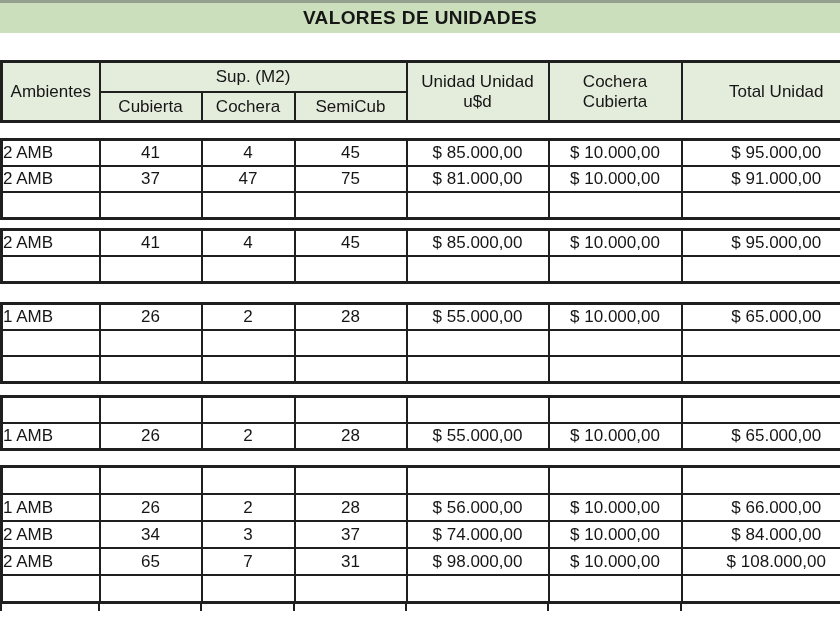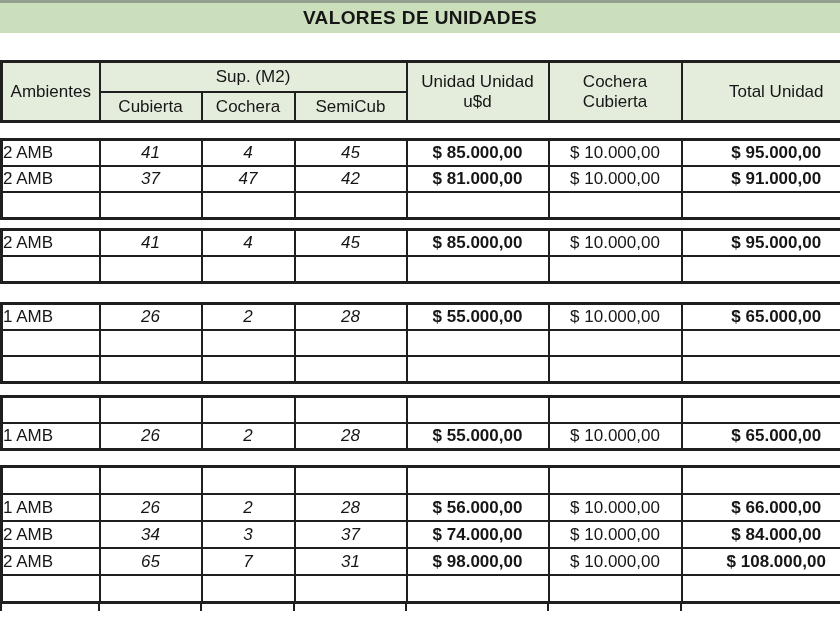--- a/index.html
+++ b/index.html
@@ -39,23 +39,23 @@
   }
   #header-table tr.r1 th{height:28px;}
   #header-table tr.r2 th{height:27px;}
   .two-line{line-height:20px;}
   
   table.sec td{height:24px;vertical-align:middle;}
   #sec0{top:138px;} #sec1{top:228px;} #sec2{top:302px;}
   #sec3{top:395px;} #sec4{top:465px;}
   #sec4 td{height:25px;}
   td.c-amb{text-align:left;padding-left:9px;}
-  td.c-num{text-align:center;font-style:italic;}
+  td.c-num{text-align:center;}
   td.c-money{text-align:center;}
-  td.c-bold{font-weight:bold;}
+  td.c-bold{font-weight:normal;}
   
   .tick{position:absolute;top:604px;width:2px;height:7px;background:var(--border,#1f1f1f);}
   .t0{left:0px;}.t1{left:98px;}.t2{left:200px;}.t3{left:293px;}
   .t4{left:405px;}.t5{left:547px;}.t6{left:680px;}
 </style>
 </head>
 <body>
 
 <div class="page">
 
@@ -112,21 +112,21 @@
       <td class="c-num">4</td>
       <td class="c-num">45</td>
       <td class="c-money c-bold">$ 85.000,00</td>
       <td class="c-money">$ 10.000,00</td>
       <td class="c-money c-bold">$ 95.000,00</td>
     </tr>
         <tr>
       <td class="c-amb">2 AMB</td>
       <td class="c-num">37</td>
       <td class="c-num">47</td>
-      <td class="c-num">42</td>
+      <td class="c-num">75</td>
       <td class="c-money c-bold">$ 81.000,00</td>
       <td class="c-money">$ 10.000,00</td>
       <td class="c-money c-bold">$ 91.000,00</td>
     </tr>
         <tr>
       <td class="c-amb">&nbsp;</td>
       <td class="c-num">&nbsp;</td>
       <td class="c-num">&nbsp;</td>
       <td class="c-num">&nbsp;</td>
       <td class="c-money c-bold">&nbsp;</td>

